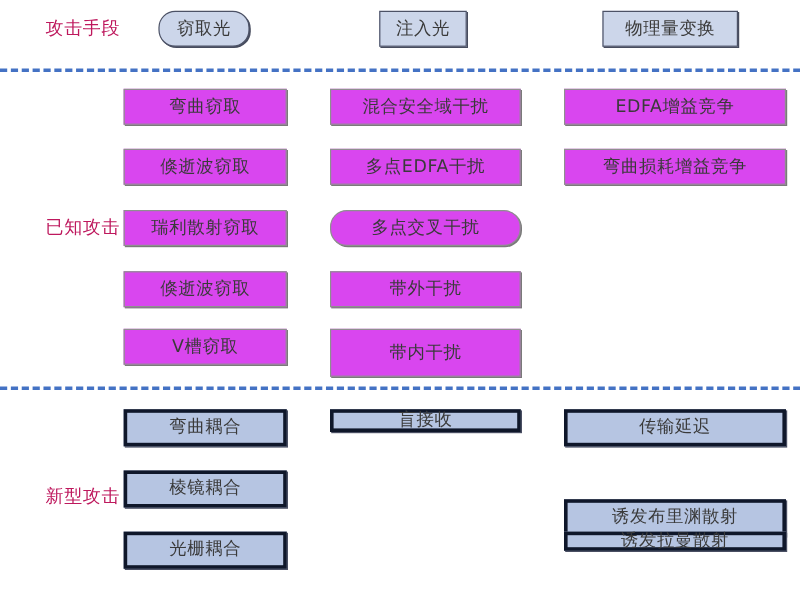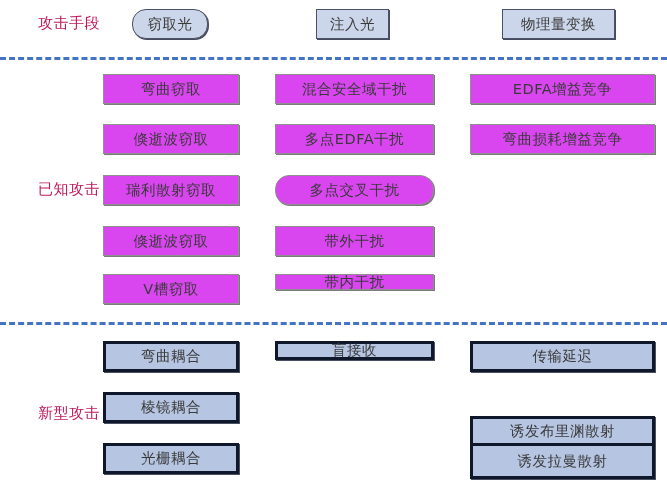--- a/index.html
+++ b/index.html
@@ -90,32 +90,32 @@
   <div class="cell fill-gray" style="left:103px; top:74px; width:136px; height:30px;">弯曲窃取</div>
   <div class="cell fill-gray" style="left:103px; top:124px; width:136px; height:30px;">倏逝波窃取</div>
   <div class="cell fill-gray" style="left:103px; top:175px; width:136px; height:30px;">瑞利散射窃取</div>
   <div class="cell fill-gray" style="left:103px; top:226px; width:136px; height:30px;">倏逝波窃取</div>
   <div class="cell fill-gray" style="left:103px; top:274px; width:136px; height:30px;">V槽窃取</div>
 
   <div class="cell fill-gray" style="left:275px; top:74px; width:159px; height:30px;">混合安全域干扰</div>
   <div class="cell fill-gray" style="left:275px; top:124px; width:159px; height:30px;">多点EDFA干扰</div>
   <div class="cell fill-gray" style="left:275px; top:175px; width:159px; height:30px;border-radius:14px;">多点交叉干扰</div>
   <div class="cell fill-gray" style="left:275px; top:226px; width:159px; height:30px;">带外干扰</div>
-  <div class="cell fill-gray" style="left:275px; top:274px; width:159px; height:16px;">带内干扰</div>
+  <div class="cell fill-gray" style="left:275px; top:274px; width:159px; height:40px;">带内干扰</div>
 
   <div class="cell fill-gray" style="left:470px; top:74px; width:185px; height:30px;">EDFA增益竞争</div>
   <div class="cell fill-gray" style="left:470px; top:124px; width:185px; height:30px;">弯曲损耗增益竞争</div>
 
   <div class="divider" style="top:322px;"></div>
 
   <div class="row-label" style="top:404px;">新型攻击</div>
 
   <div class="cell fill-blue" style="left:103px; top:341px; width:136px; height:31px;">弯曲耦合</div>
   <div class="cell fill-blue" style="left:103px; top:392px; width:136px; height:31px;">棱镜耦合</div>
   <div class="cell fill-blue" style="left:103px; top:443px; width:136px; height:31px;">光栅耦合</div>
 
   <div class="cell fill-blue" style="left:275px; top:341px; width:159px; height:19px;">盲接收</div>
 
   <div class="cell fill-blue" style="left:470px; top:341px; width:185px; height:31px;">传输延迟</div>
   <div class="cell fill-blue" style="left:470px; top:392px; width:185px; height:31px;margin-top:24px;">诱发布里渊散射</div>
-  <div class="cell fill-blue" style="left:470px; top:443px; width:185px; height:36px;">诱发拉曼散射</div>
+  <div class="cell fill-blue" style="left:470px; top:443px; width:185px; height:16px;">诱发拉曼散射</div>
 
 </div>
 
 </body></html>

